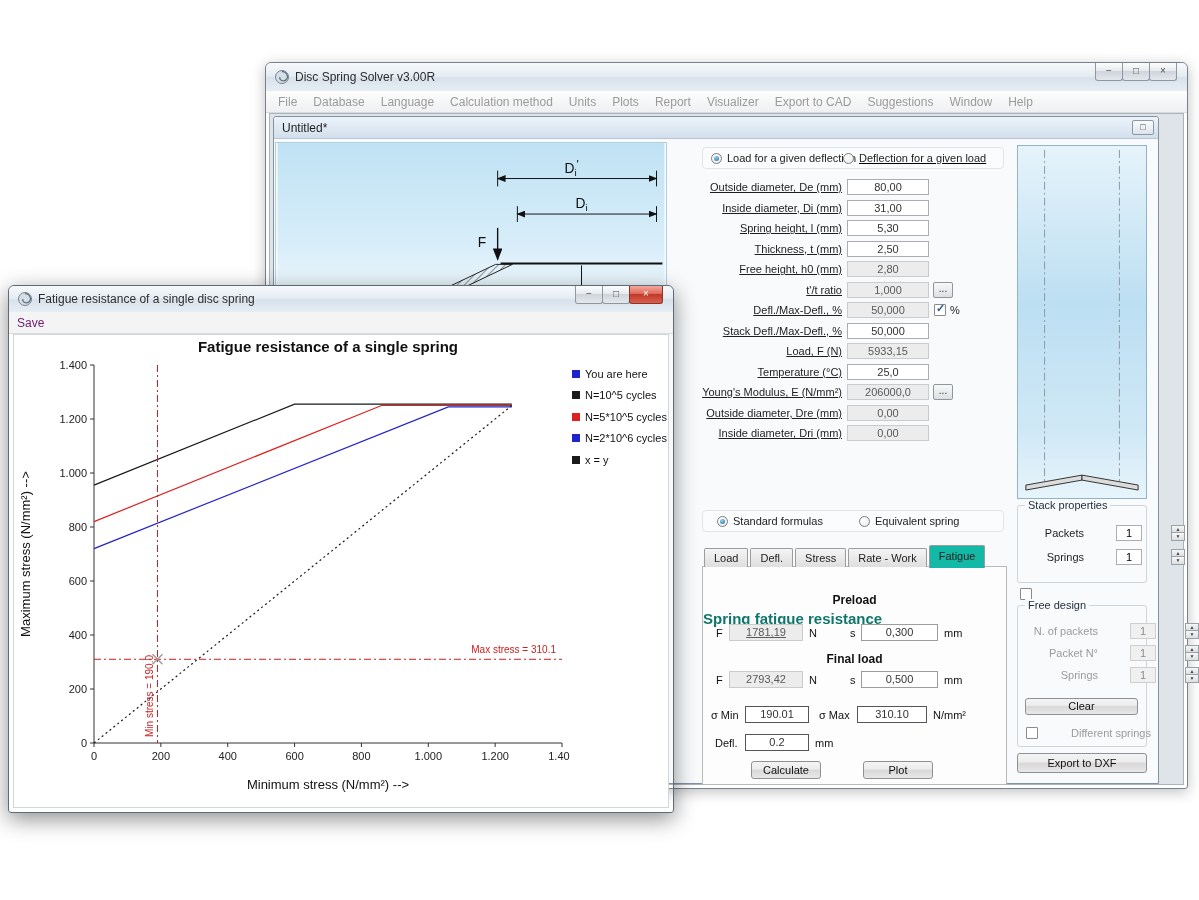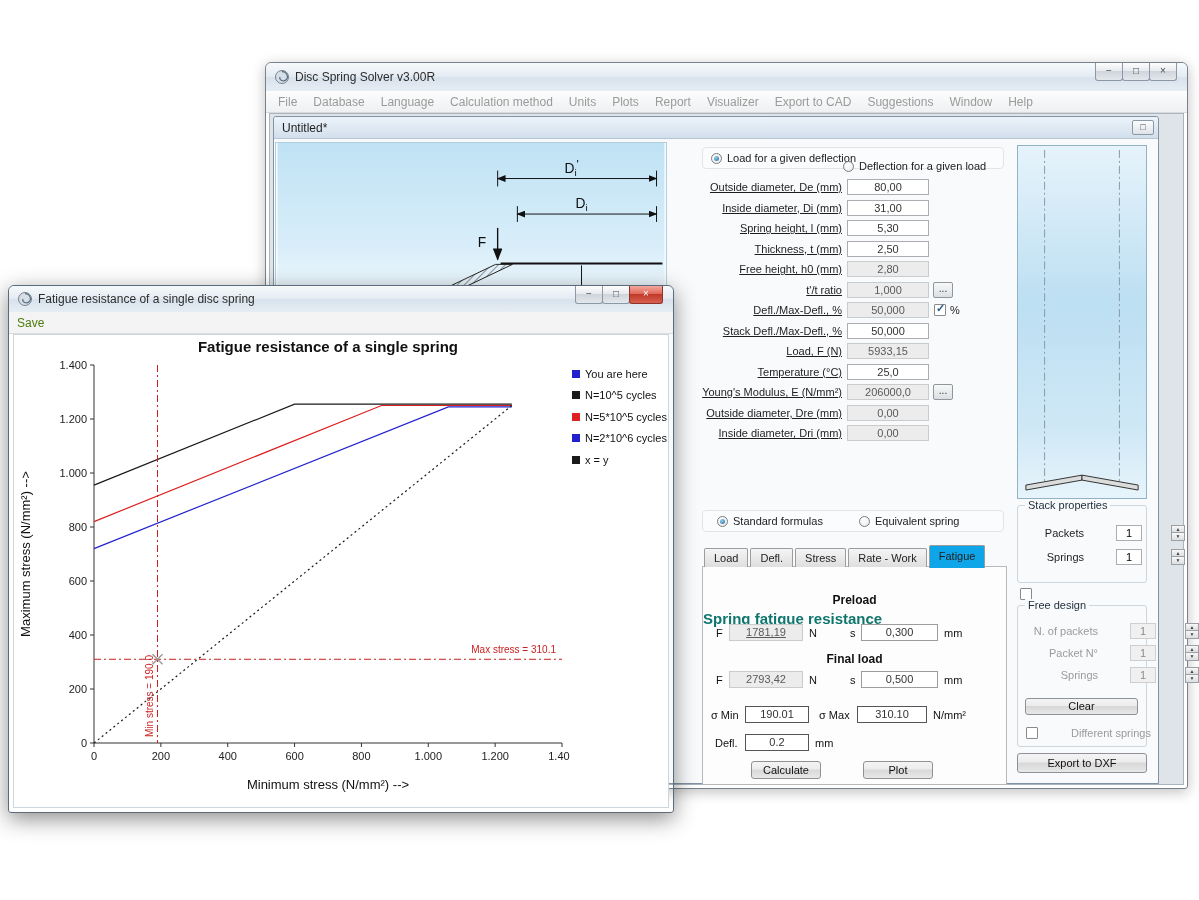--- a/index.html
+++ b/index.html
@@ -15,21 +15,21 @@
   .titlebar .ttl{font-size:12px;color:#2d2d2d;margin-left:5px;white-space:nowrap;}
   .tb-btns{position:absolute;top:0;right:10px;display:flex;}
   .tb-btn{width:28px;height:18px;border:1px solid #8b98a5;border-top:none;
        background:linear-gradient(180deg,#fdfdfd,#e7eaee 45%,#cfd5db 50%,#e3e8ec);
        color:#4a4f55;font-size:10px;line-height:16px;text-align:center;border-radius:0 0 3px 3px;margin-left:-1px;}
   .tb-btn.close-red{width:34px;color:#fff;border-color:#8d3329;
        background:linear-gradient(180deg,#f2a79d,#e0695a 45%,#bf3a2a 50%,#d9604f);}
   .menubar{height:22px;background:linear-gradient(180deg,#fdfdfd,#eef0f2);
        border-bottom:1px solid #d7dbdf;display:flex;align-items:center;padding-left:4px;}
   .menu-item{font-size:12px;color:#9b9b9b;padding:0 8px;line-height:22px;}
-  .menu-item.dark{color:#4d7c0f;}
+  .menu-item.dark{color:#701a75;}
 
   
   #main-window{left:265px;top:62px;width:923px;height:727px;box-shadow:0 3px 14px rgba(0,0,0,.25);}
   #main-client{position:absolute;left:3px;right:3px;top:50px;bottom:3px;background:#dfe4e9;
        border:1px solid #aab4bd;}
 
   
   #child-window{position:absolute;left:3px;top:2px;width:886px;height:668px;
        border:1px solid #8193a3;background:#f8fafb;border-radius:3px 3px 0 0;}
   #child-titlebar{height:22px;background:linear-gradient(180deg,#ecf3fa,#d2dfec);
@@ -64,21 +64,21 @@
   .combo{width:98px;height:17px;border:1px solid #7f9db9;background:#fff;display:flex;flex:none;}
   .combo .val{flex:1;font-size:11px;text-align:center;line-height:15px;color:#222;}
   .combo .arr{width:15px;border-left:1px solid #9ab4cc;background:linear-gradient(180deg,#f0f7fc,#cfe0ee);
        font-size:7px;line-height:15px;text-align:center;color:#34506b;}
 
   
   #tabs{position:absolute;left:430px;top:405px;height:23px;display:flex;align-items:flex-end;z-index:2;}
   .tab{height:19px;padding:0 9px;margin-right:2px;border:1px solid #9c9c9c;border-bottom:none;
        border-radius:2px 2px 0 0;background:linear-gradient(180deg,#f5f5f5,#dedede);
        font-size:11px;line-height:18px;color:#222;}
-  .tab.active{height:23px;background:#0ea5e9;line-height:21px;margin-bottom:-1px;margin-top:47px;}
+  .tab.active{height:23px;background:#14b8a6;line-height:21px;margin-bottom:-1px;margin-top:47px;}
   #fatigue-panel{position:absolute;left:428px;top:427px;width:305px;height:219px;
        border:1px solid #b9b9b9;background:#fdfdfd;z-index:1;}
   .pan-title{position:absolute;top:8px;left:0;right:0;text-align:left;font-size:15px;font-weight:bold;color:#0f766e;margin-top:35px;}
   .pan-sub{position:absolute;left:0;right:0;text-align:center;font-size:12px;font-weight:bold;color:#111;}
   .pan-el{position:absolute;font-size:11px;color:#111;}
   .pinput{position:absolute;height:17px;border:1px solid #9b9da1;background:#fff;font-size:11px;
        text-align:center;line-height:15px;color:#333;}
   .pinput.dis{background:#ececec;border-color:#c9cccf;color:#5a5a5a;}
   .pinput.dark{border-color:#52565a;}
   .pbtn{position:absolute;height:18px;border:1px solid #8e9297;border-radius:3px;
@@ -189,21 +189,21 @@
 
           <polygon points="158,153 221,123 238,123 175,153" fill="url(#hatch)" stroke="#222" stroke-width="1"></polygon>
           <line x1="308" y1="124" x2="308" y2="152" stroke="#111" stroke-width="1"></line>
         </svg>
 
         <div class="groupline" style="left:428px;top:8px;width:302px;height:22px;">
           <div style="position:absolute;left:8px;top:4px;display:flex;align-items:center;">
             <span class="radio sel"></span>
             <span class="rlabel">Load for a given deflection</span>
           </div>
-          <div style="position:absolute;left:140px;top:12px;display:flex;align-items:center;">
+          <div style="position:absolute;left:140px;top:4px;display:flex;align-items:center;text-decoration:underline;">
             <span class="radio"></span>
             <span class="rlabel">Deflection for a given load</span>
           </div>
         </div>
 
         <div id="form-rows">
           <div class="frow">
               <span class="flabel">Outside diameter, De (mm)</span>
               <div class="finput">80,00</div>
             </div>

